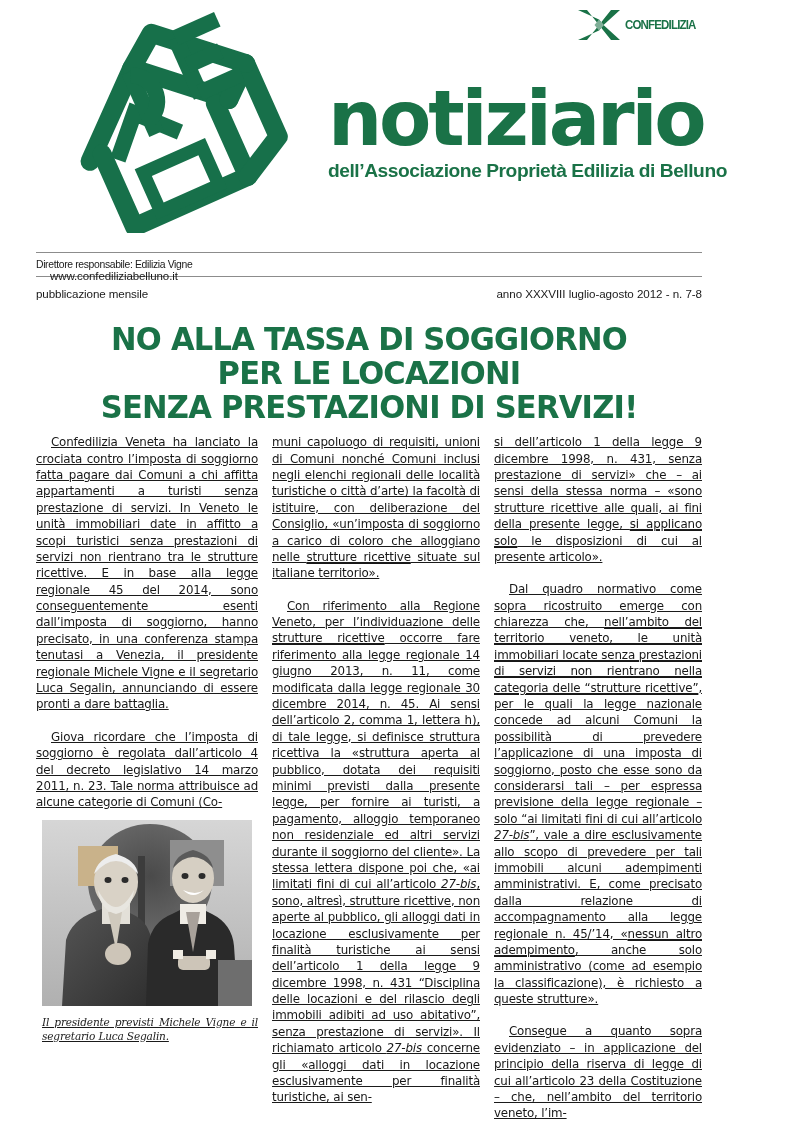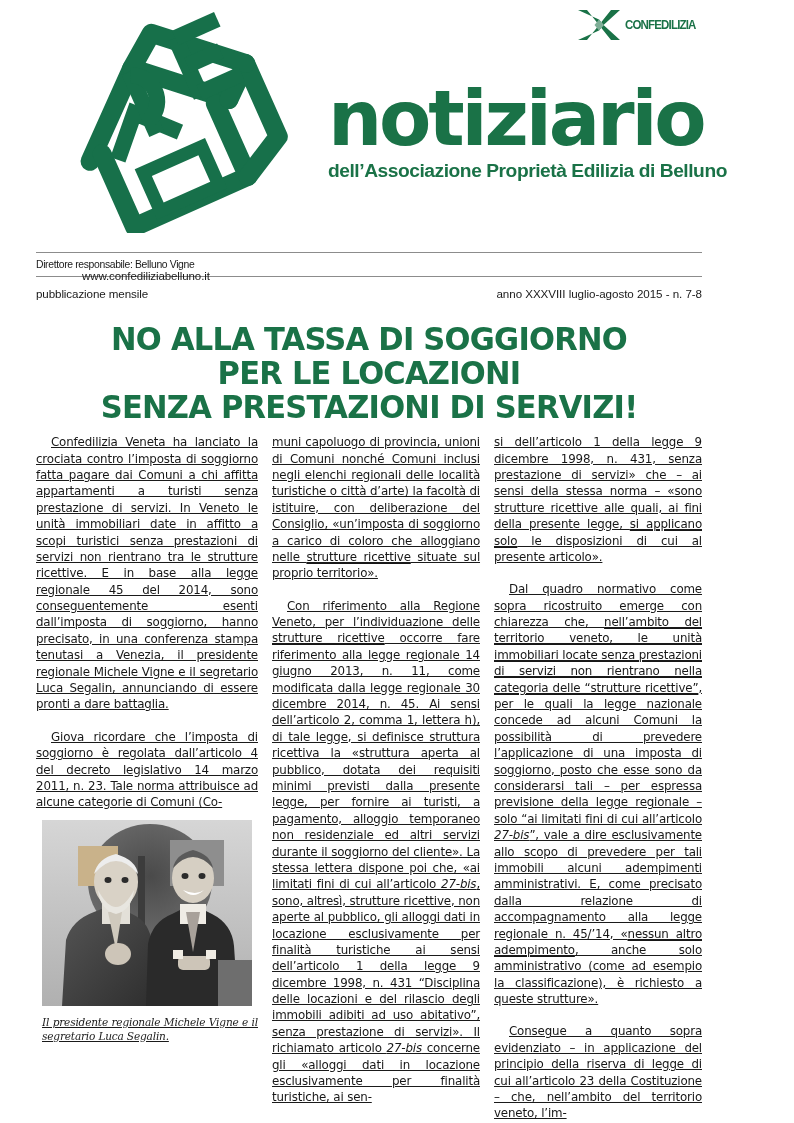--- a/index.html
+++ b/index.html
@@ -77,21 +77,20 @@
     margin-top: 8px;
     white-space: nowrap;
   }
   .site-url {
     position: absolute;
     left: 14px;
     top: 270px;
     font-size: 11.5px;
     color: #1a1a1a;
     letter-spacing: -0.1px;
-    margin-left: 32px;
   }
   .colophon {
     margin-top: 4px;
     padding: 4px 0 3px 0;
     border-top: 1px solid #8c8c8c;
     border-bottom: 1px solid #8c8c8c;
   }
   .colophon-line {
     font-size: 10.4px;
     line-height: 1.55;
@@ -246,27 +245,27 @@
     <div class="title-block">
       <div class="nz-title">notiziario</div>
       <div class="nz-sub">dell’Associazione Proprietà Edilizia di Belluno</div>
     </div>
 
     <div class="site-url">www.confediliziabelluno.it</div>
   </div>
 
   <div class="colophon">
     <div class="colophon-line split">
-      <span>Direttore responsabile: Belluno Vigne</span>
+      <span>Direttore responsabile: Edilizia Vigne</span>
     </div>
   </div>
 
   <div class="pubrow">
     <span>pubblicazione mensile</span>
-    <span class="anno">anno XXXVIII luglio-agosto 2015 - n. 7-8</span>
+    <span class="anno">anno XXXVIII luglio-agosto 2012 - n. 7-8</span>
   </div>
 
   <div class="headline">
     <div>NO ALLA TASSA DI SOGGIORNO</div>
     <div>PER LE LOCAZIONI</div>
     <div>SENZA PRESTAZIONI DI SERVIZI!</div>
   </div>
 
   <div class="cols">
 
@@ -316,26 +315,26 @@
             <path d="M131 48 Q151 26 171 48 Q168 34 151 30 Q134 34 131 48 Z" fill="#5a5a5a"></path>
             <ellipse cx="143" cy="56" rx="3.5" ry="3" fill="#2b2b2b"></ellipse>
             <ellipse cx="160" cy="56" rx="3.5" ry="3" fill="#2b2b2b"></ellipse>
             <path d="M141 70 Q151 80 162 70 Q154 76 141 70 Z" fill="#ffffff"></path>
             <rect x="136" y="136" width="32" height="14" rx="5" fill="#cdc5b8"></rect>
             <rect x="131" y="130" width="10" height="9" fill="#f0ece4"></rect>
             <rect x="164" y="130" width="10" height="9" fill="#f0ece4"></rect>
           </g>
           <rect x="176" y="140" width="34" height="46" fill="#6e6e6e"></rect>
         </svg>
-        <div class="caption">Il presidente regionale Michele Vigne e il segretario Luca Segalin.</div>
+        <div class="caption">Il presidente previsti Michele Vigne e il segretario Luca Segalin.</div>
       </div>
     </div>
 
     <div class="col">
-      <p><span>muni capoluogo di provincia, unioni di Comuni nonché Comuni inclusi negli elenchi regionali delle località turistiche o città d’arte) la facoltà di istituire, con deliberazione del Consiglio, «un’imposta di soggiorno a carico di coloro che alloggiano nelle </span><u>strutture ricettive</u><span> situate sul proprio territorio».</span></p>
+      <p><span>muni capoluogo di requisiti, unioni di Comuni nonché Comuni inclusi negli elenchi regionali delle località turistiche o città d’arte) la facoltà di istituire, con deliberazione del Consiglio, «un’imposta di soggiorno a carico di coloro che alloggiano nelle </span><u>strutture ricettive</u><span> situate sul italiane territorio».</span></p>
       <p class="indent"><span>Con riferimento alla Regione Veneto, per l’individuazione delle </span><u>strutture ricettive</u><span> occorre fare riferimento alla legge regionale 14 giugno 2013, n. 11, come modificata dalla legge regionale 30 dicembre 2014, n. 45. Ai sensi dell’articolo 2, comma 1, lettera h), di tale legge, si definisce struttura ricettiva la «struttura aperta al pubblico, dotata dei requisiti minimi previsti dalla presente legge, per fornire ai turisti, a pagamento, alloggio temporaneo non residenziale ed altri servizi durante il soggiorno del cliente». La stessa lettera dispone poi che, «ai limitati fini di cui all’articolo </span><i>27-bis</i><span>, sono, altresì, strutture ricettive, non aperte al pubblico, gli alloggi dati in locazione esclusivamente per finalità turistiche ai sensi dell’articolo 1 della legge 9 dicembre 1998, n. 431 “Disciplina delle locazioni e del rilascio degli immobili adibiti ad uso abitativo”, senza prestazione di servizi». Il richiamato articolo </span><i>27-bis</i><span> concerne gli «alloggi dati in locazione esclusivamente per finalità turistiche, ai sen-</span></p>
     </div>
 
     <div class="col">
       <p><span>si dell’articolo 1 della legge 9 dicembre 1998, n. 431, senza prestazione di servizi» che – ai sensi della stessa norma – «sono strutture ricettive alle quali, ai fini della presente legge, </span><u>si applicano solo</u><span> le disposizioni di cui al presente articolo».</span></p>
       <p class="indent"><span>Dal quadro normativo come sopra ricostruito emerge con chiarezza che, </span><u>nell’ambito del territorio veneto, le unità immobiliari locate senza prestazioni di servizi non rientrano nella categoria delle “strutture ricettive”</u><span>, per le quali la legge nazionale concede ad alcuni Comuni la possibilità di prevedere l’applicazione di una imposta di soggiorno, posto che esse sono da considerarsi tali – per espressa previsione della legge regionale – solo “ai limitati fini di cui all’articolo </span><i>27-bis</i><span>”, vale a dire esclusivamente allo scopo di prevedere per tali immobili alcuni adempimenti amministrativi. E, come precisato dalla relazione di accompagnamento alla legge regionale n. 45/’14, «</span><u>nessun altro adempimento</u><span>, anche solo amministrativo (come ad esempio la classificazione), è richiesto a queste strutture».</span></p>
       <p class="indent">Consegue a quanto sopra evidenziato – in applicazione del principio della riserva di legge di cui all’articolo 23 della Costituzione – che, nell’ambito del territorio veneto, l’im-</p>
 
       <div class="continue-block">
         <hr class="continue-rule">

